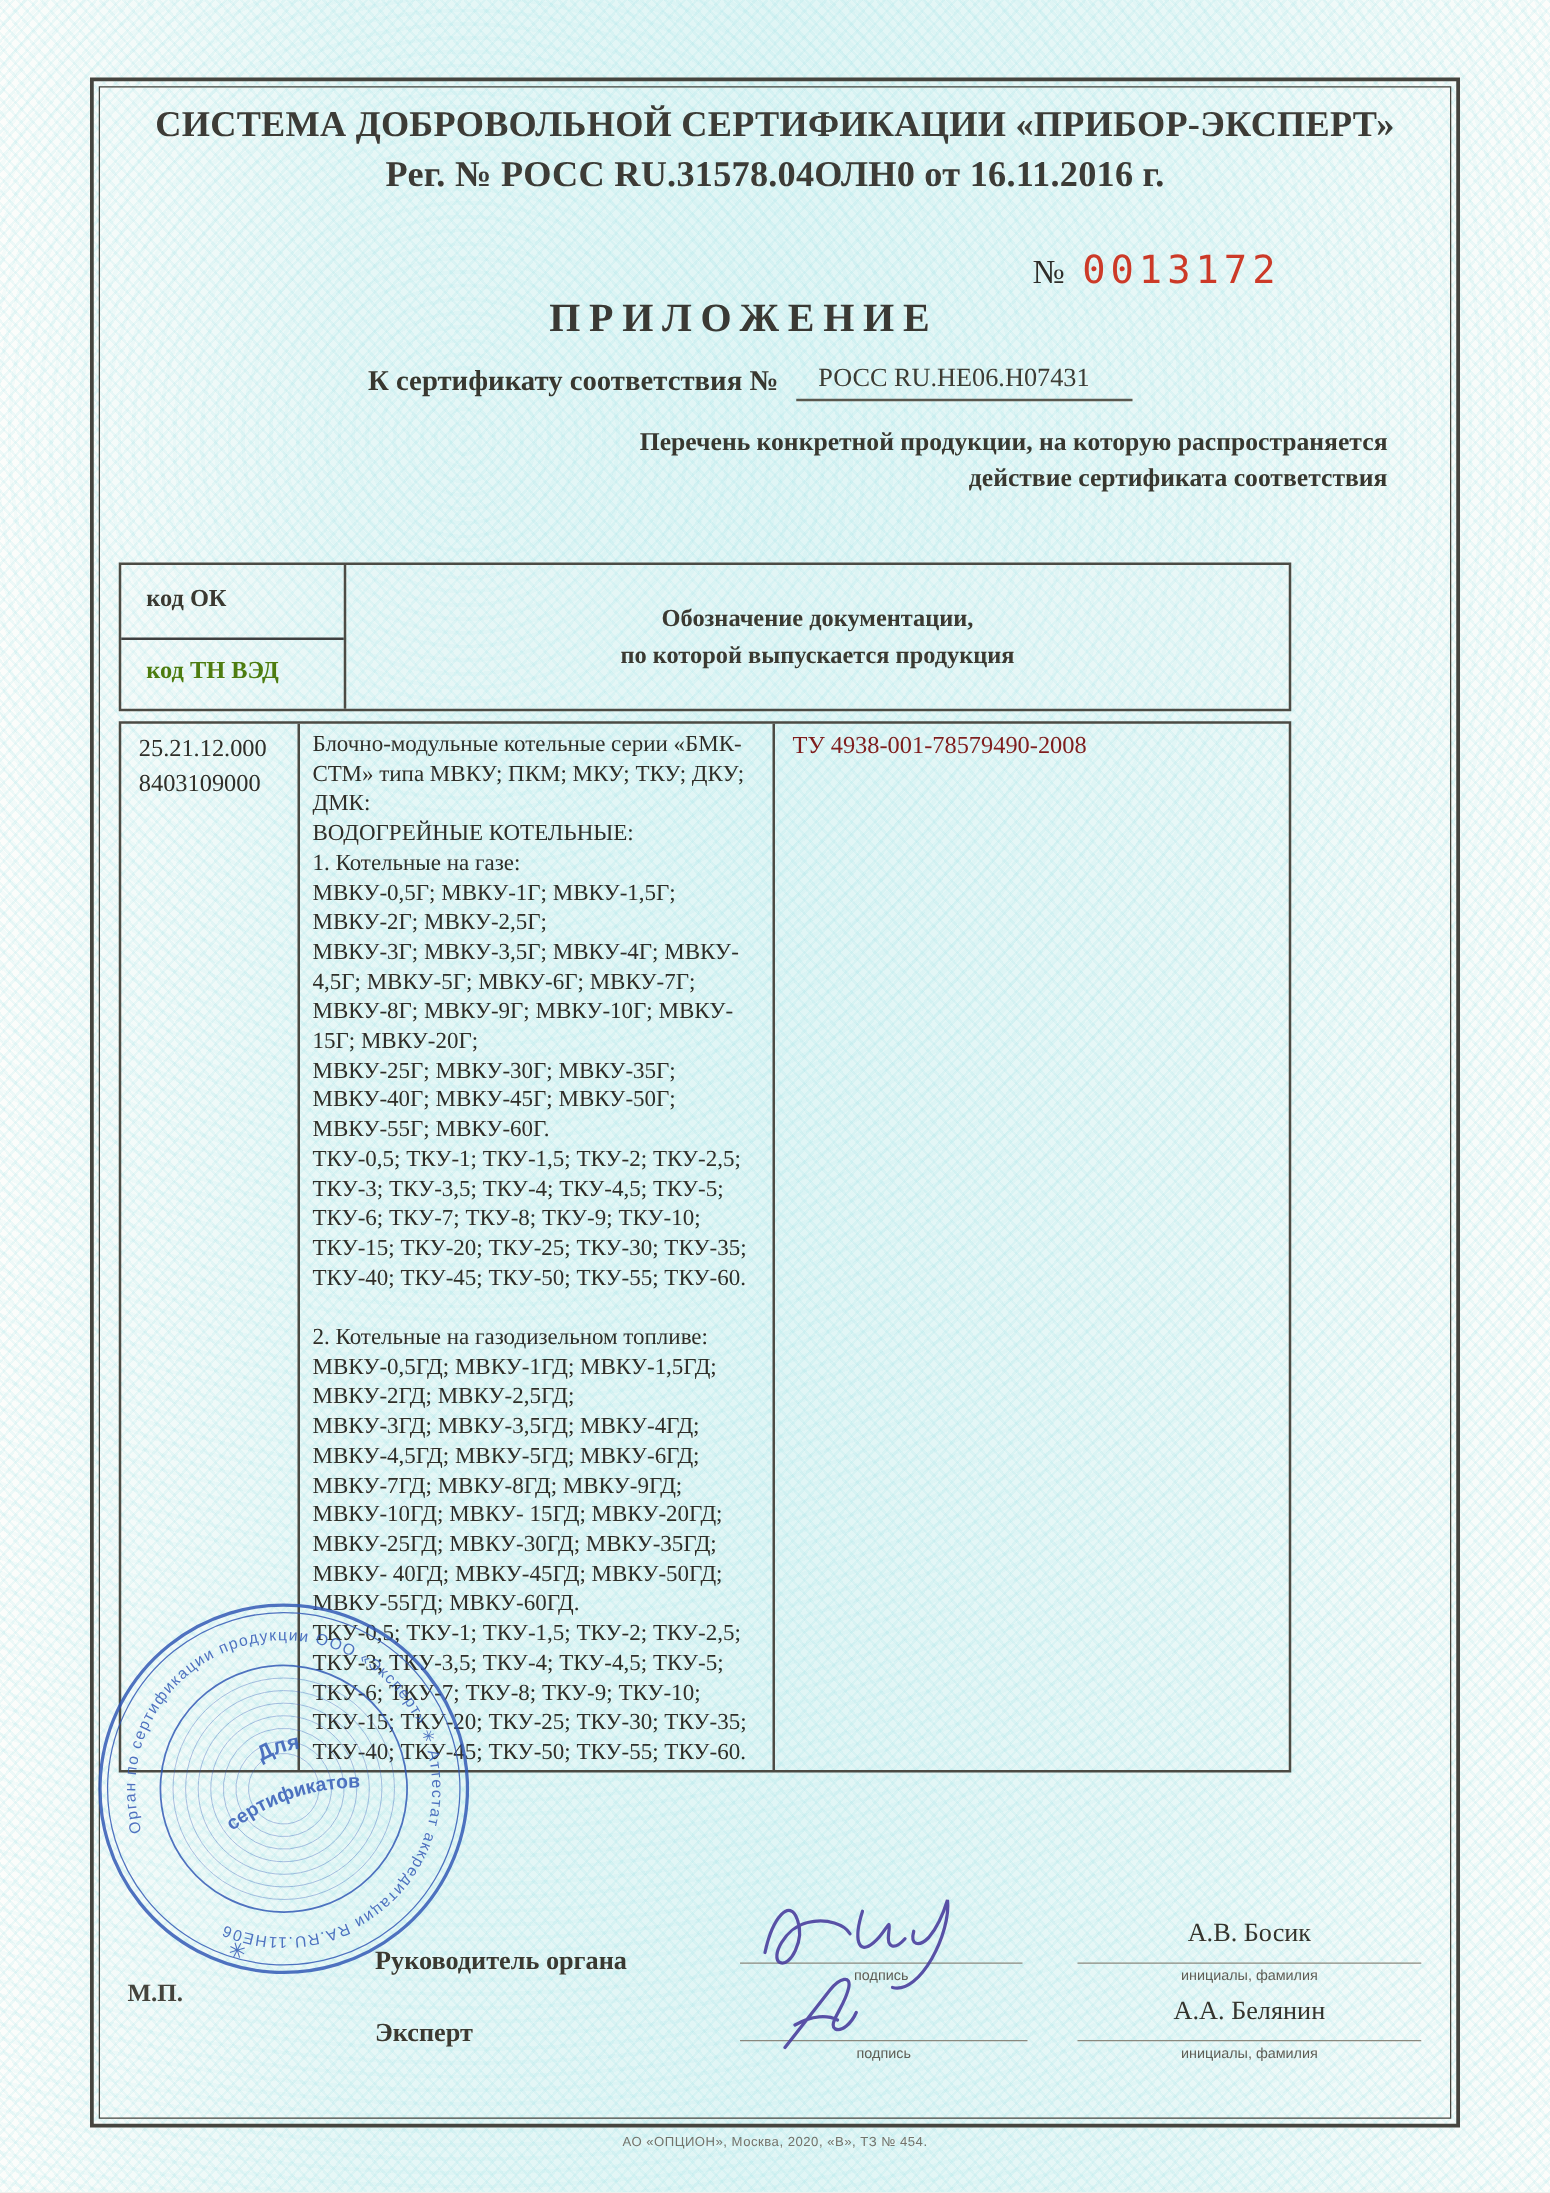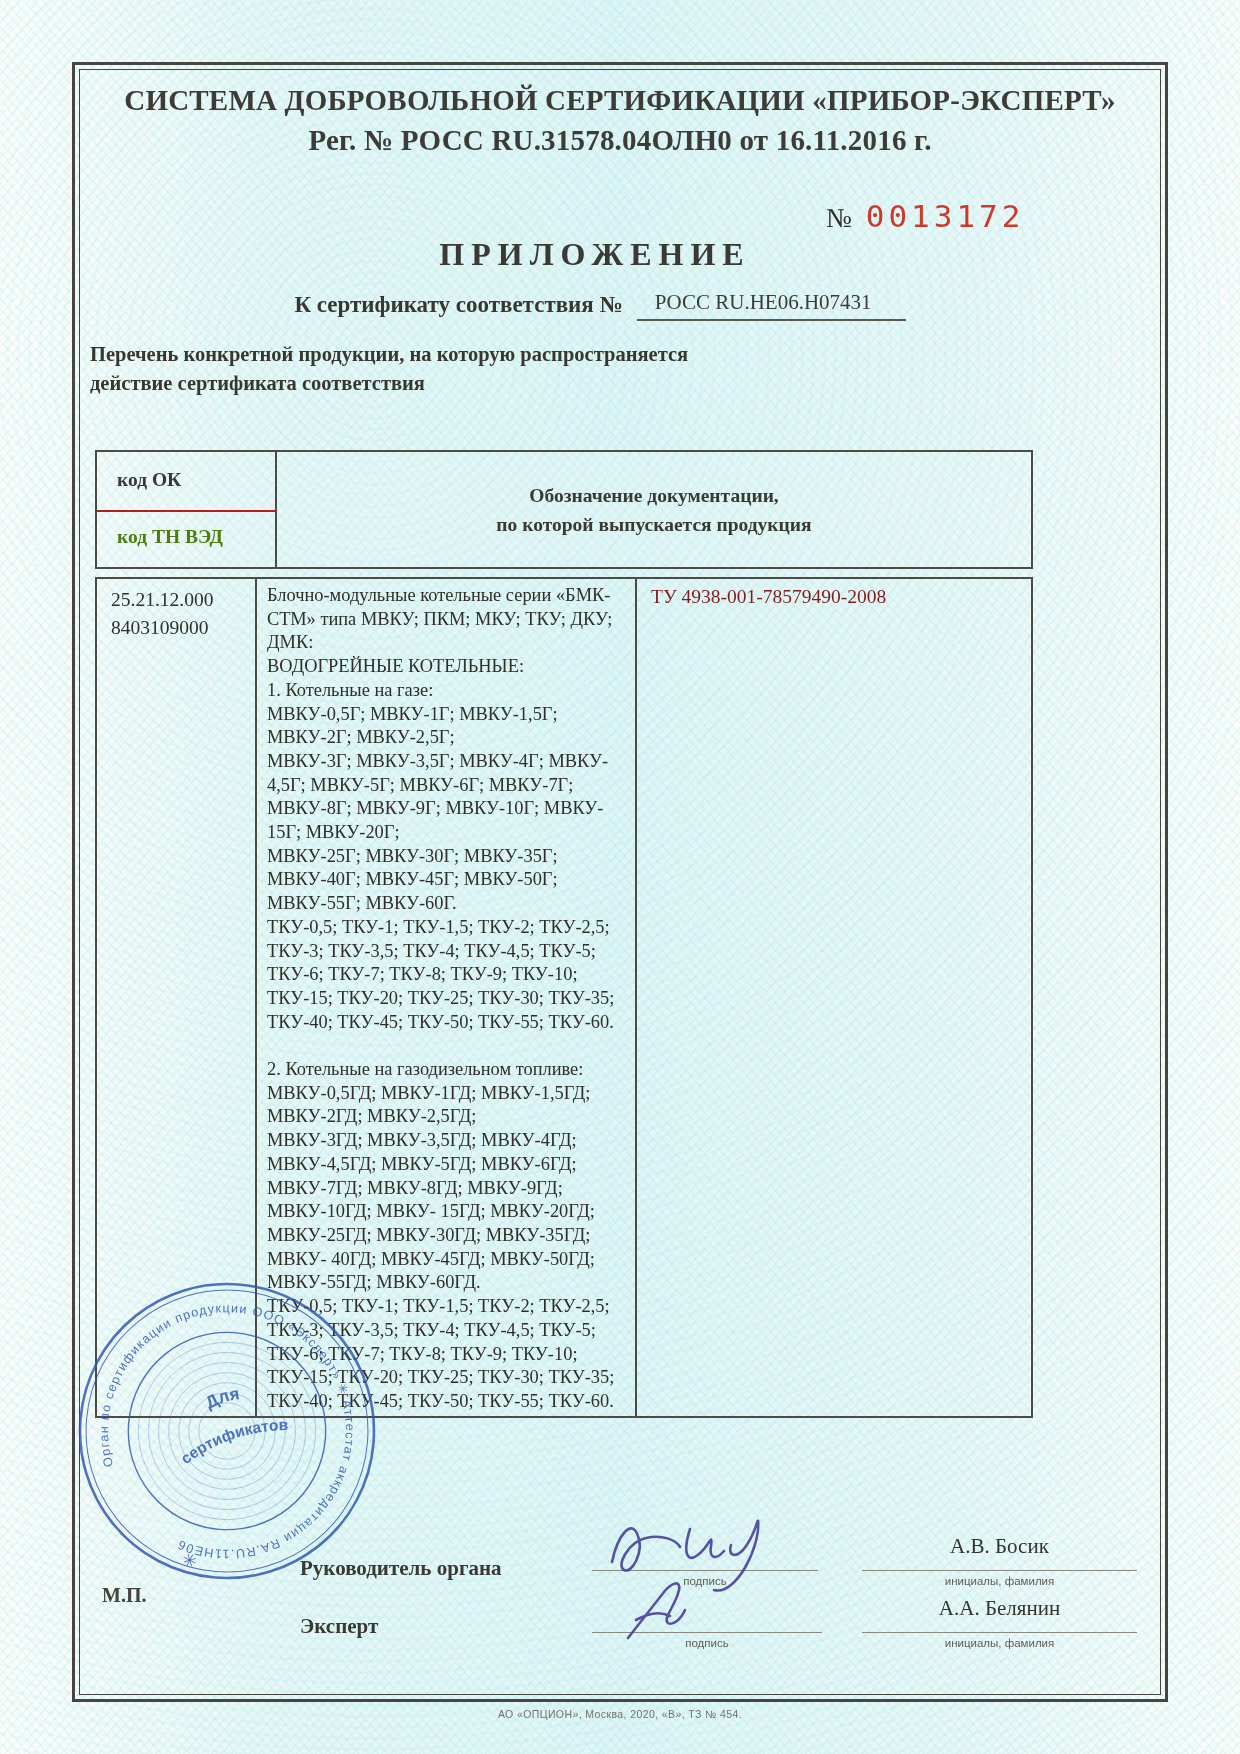--- a/index.html
+++ b/index.html
@@ -27,39 +27,39 @@
   .hdr{position:absolute;left:90px;width:1060px;text-align:center;font-weight:bold;color:#3c3b36;letter-spacing:.2px;}
   .hdr1{top:84px;font-size:29px;}
   .hdr2{top:124px;font-size:29px;}
   .docnum{position:absolute;left:826px;top:198px;white-space:nowrap;}
   .docnum-label{font-size:27px;color:#2e2d29;}
   .docnum-value{font-family:"DejaVu Sans Mono","Liberation Mono",monospace;font-size:31px;letter-spacing:4px;color:#cc3a28;margin-left:10px;}
   .title{position:absolute;left:90px;top:236px;width:1010px;text-align:center;font-size:32px;font-weight:bold;letter-spacing:7px;color:#3a3934;}
   .certline{position:absolute;left:90px;top:292px;width:1020px;text-align:center;white-space:nowrap;}
   .certlabel{font-size:23px;font-weight:bold;color:#38372f;}
   .certvalue{display:inline-block;font-size:21px;color:#3c3b33;border-bottom:2px solid #5a5950;padding:0 34px 4px 18px;margin-left:10px;position:relative;top:-3px;}
-  .sub{position:absolute;left:90px;width:1020px;text-align:left;font-weight:bold;font-size:20.5px;color:#38372f;}
+  .sub{position:absolute;left:90px;width:1020px;text-align:right;font-weight:bold;font-size:20.5px;color:#38372f;}
   .sub1{top:343px;}
   .sub2{top:372px;}
 
   .thead{
     position:absolute;left:95px;top:450px;width:938px;height:119px;
     border:2px solid #4c4b44;display:flex;box-sizing:border-box;background:rgba(255,255,255,.08);
   }
   .th-c1{width:180px;border-right:2px solid #4c4b44;display:flex;flex-direction:column;box-sizing:border-box;}
-  .th-c1a{height:60px;border-bottom:2px solid #b91c1c;box-sizing:border-box;padding:17px 0 0 20px;font-size:19.5px;font-weight:bold;color:#3a3931;}
+  .th-c1a{height:60px;border-bottom:2px solid #404040;box-sizing:border-box;padding:17px 0 0 20px;font-size:19.5px;font-weight:bold;color:#3a3931;}
   .th-c1b{flex:1;padding:14px 0 0 20px;font-size:19.5px;font-weight:bold;color:#4d7c0f;box-sizing:border-box;}
   .th-c2{width:380px;border-right:2px solid #4c4b44;display:flex;flex-direction:column;justify-content:center;align-items:center;text-align:center;font-size:19.5px;font-weight:bold;color:#3a3931;line-height:29px;box-sizing:border-box;}
   .th-c3{flex:1;display:flex;flex-direction:column;justify-content:center;align-items:center;text-align:center;font-size:19.5px;font-weight:bold;color:#3a3931;line-height:29px;box-sizing:border-box;}
 
   .tbody{
     position:absolute;left:95px;top:577px;width:938px;height:841px;
     border:2px solid #4c4b44;display:flex;box-sizing:border-box;
   }
-  .tb-c1{width:160px;border-right:2px solid #4c4b44;box-sizing:border-box;padding:7px 6px 0 14px;font-size:19.5px;color:#2f2e28;}
+  .tb-c1{width:143px;border-right:2px solid #4c4b44;box-sizing:border-box;padding:7px 6px 0 14px;font-size:19.5px;color:#2f2e28;}
   .tb-c1 > div{line-height:28px;}
   .tb-c2{width:380px;border-right:2px solid #4c4b44;box-sizing:border-box;padding:5px 18px 0 10px;font-size:18.4px;color:#2f2e28;}
   .tb-c2 > div{line-height:23.7px;white-space:nowrap;}
   .tb-c3{flex:1;box-sizing:border-box;padding:7px 2px 0 14px;font-size:19.5px;color:#7f1d1d;}
 
   .mp{position:absolute;left:102px;top:1584px;font-size:20px;font-weight:bold;color:#44433c;}
   .role{position:absolute;left:300px;font-size:21px;font-weight:bold;color:#3a3931;white-space:nowrap;}
   .role1{top:1556px;}
   .role2{top:1614px;}
   .sigline{position:absolute;border-top:1.5px solid #8a897f;}

